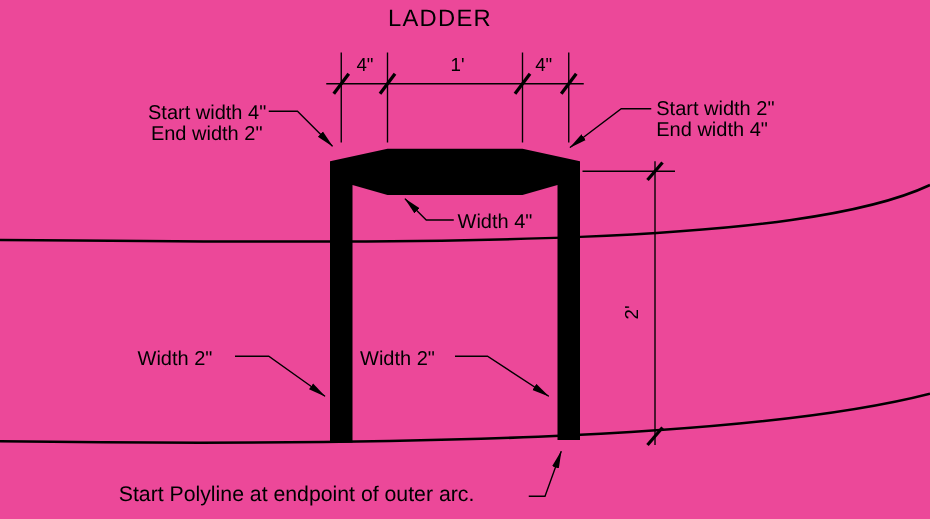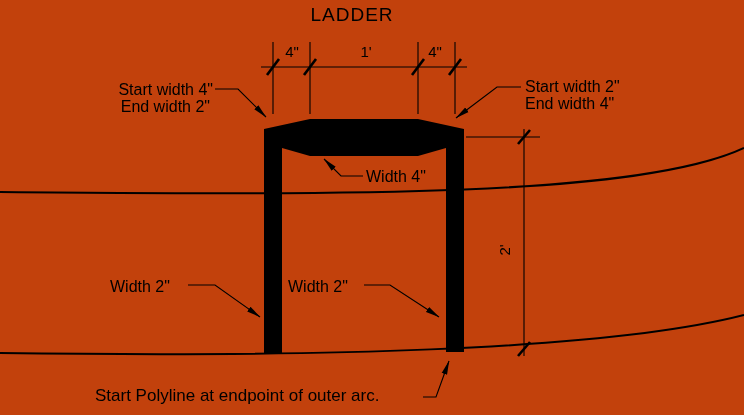--- a/index.html
+++ b/index.html
@@ -1,19 +1,19 @@
 <!DOCTYPE html>
 <html><head>
 <meta charset="utf-8">
 <style>
   html,body{margin:0;padding:0;background:#ffffff;}
   .canvas{
     position:relative;
     width:744px;height:415px;
-    background:#c2410c;
+    background:#ec4899;
     overflow:hidden;
     font-family:"Liberation Sans", sans-serif;
   }
   svg{display:block;}
   text{
     font-family:"Liberation Sans", sans-serif;
     fill:#000000;
   }
   .t-title{font-size:19px;letter-spacing:1px;}
   .t-label{font-size:16px;}

